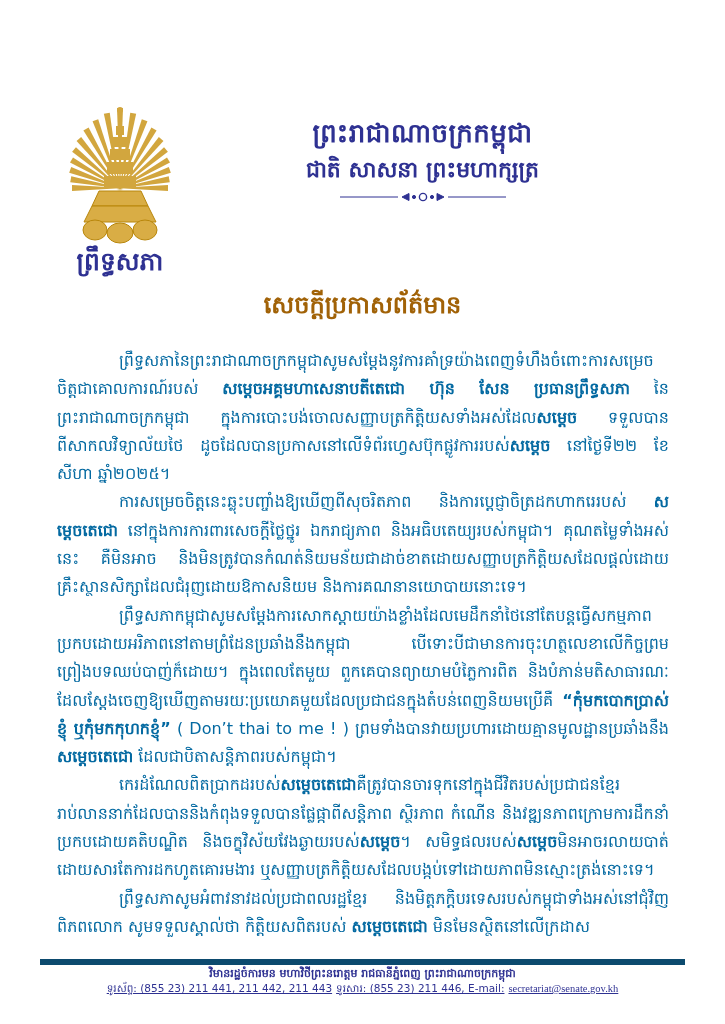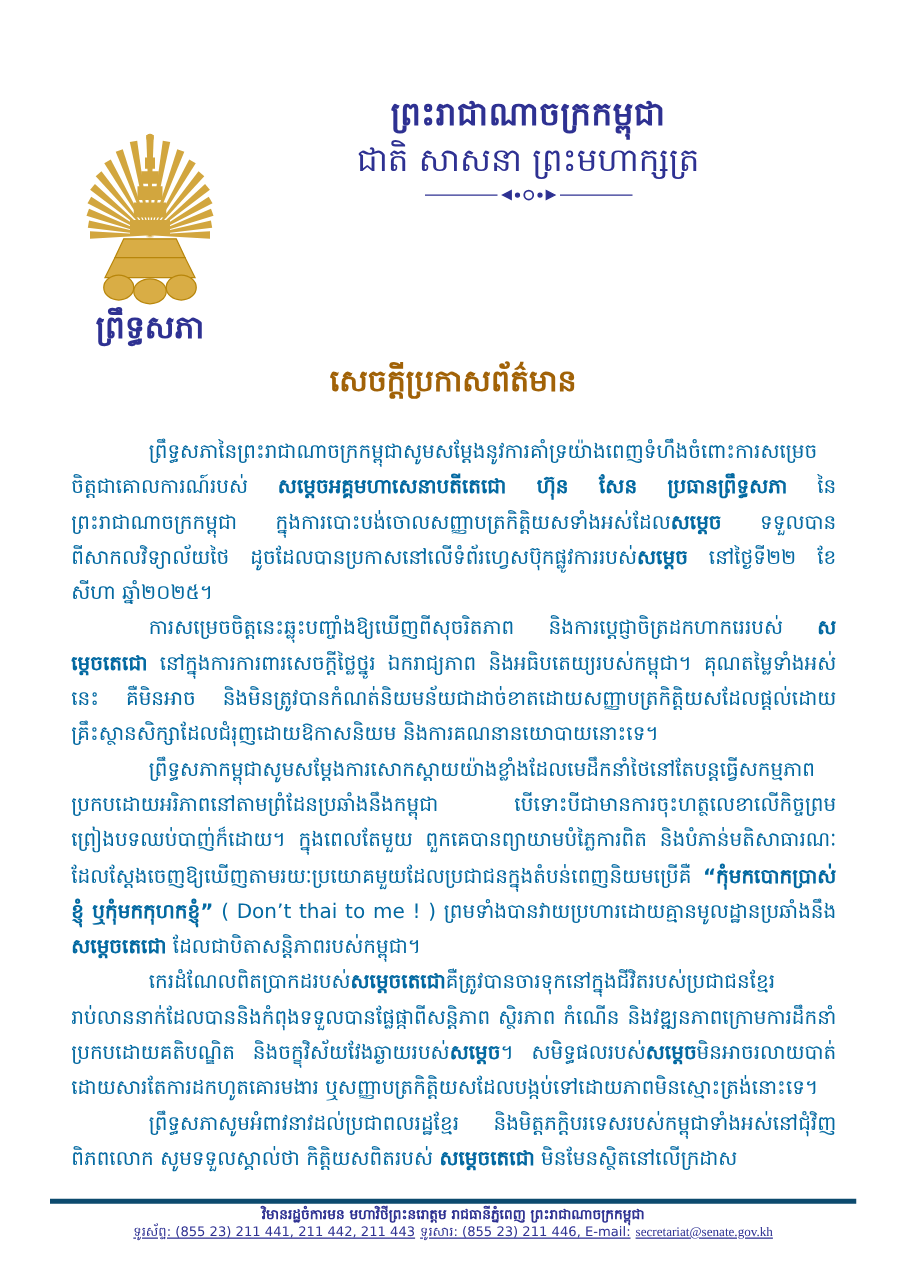--- a/index.html
+++ b/index.html
@@ -38,24 +38,25 @@
     right: 70px;
     top: 76px;
     text-align: center;
     color: #2e3192;
   }
   .kingdom-line {
     font-size: 26px;
     font-weight: bold;
     line-height: 32px;
     letter-spacing: .5px;
+    margin-top: 41px;
   }
   .motto-line {
-    font-size: 26px;
-    font-weight: normal;
+    font-size: 22px;
+    font-weight: bold;
     line-height: 30px;
     margin-top: 6px;
   }
   .divider-wrap { margin-top: 4px; }
   
   .doc-title {
     position: absolute;
     top: 290px;
     left: 0;
     width: 100%;
@@ -80,21 +81,21 @@
     margin: 0;
     text-indent: 62px;
   }
   .body-text .bold { font-weight: bold; }
   
   .page-footer {
     position: absolute;
     left: 40px;
     right: 40px;
     top: 959px;
-    border-top: 4px solid #0c4a6e;
+    border-top: 6px solid #0c4a6e;
     padding-top: 2px;
     text-align: center;
     color: #2e3192;
   }
   .footer-address {
     font-size: 11px;
     font-weight: bold;
     line-height: 14px;
   }
   .footer-contact {

